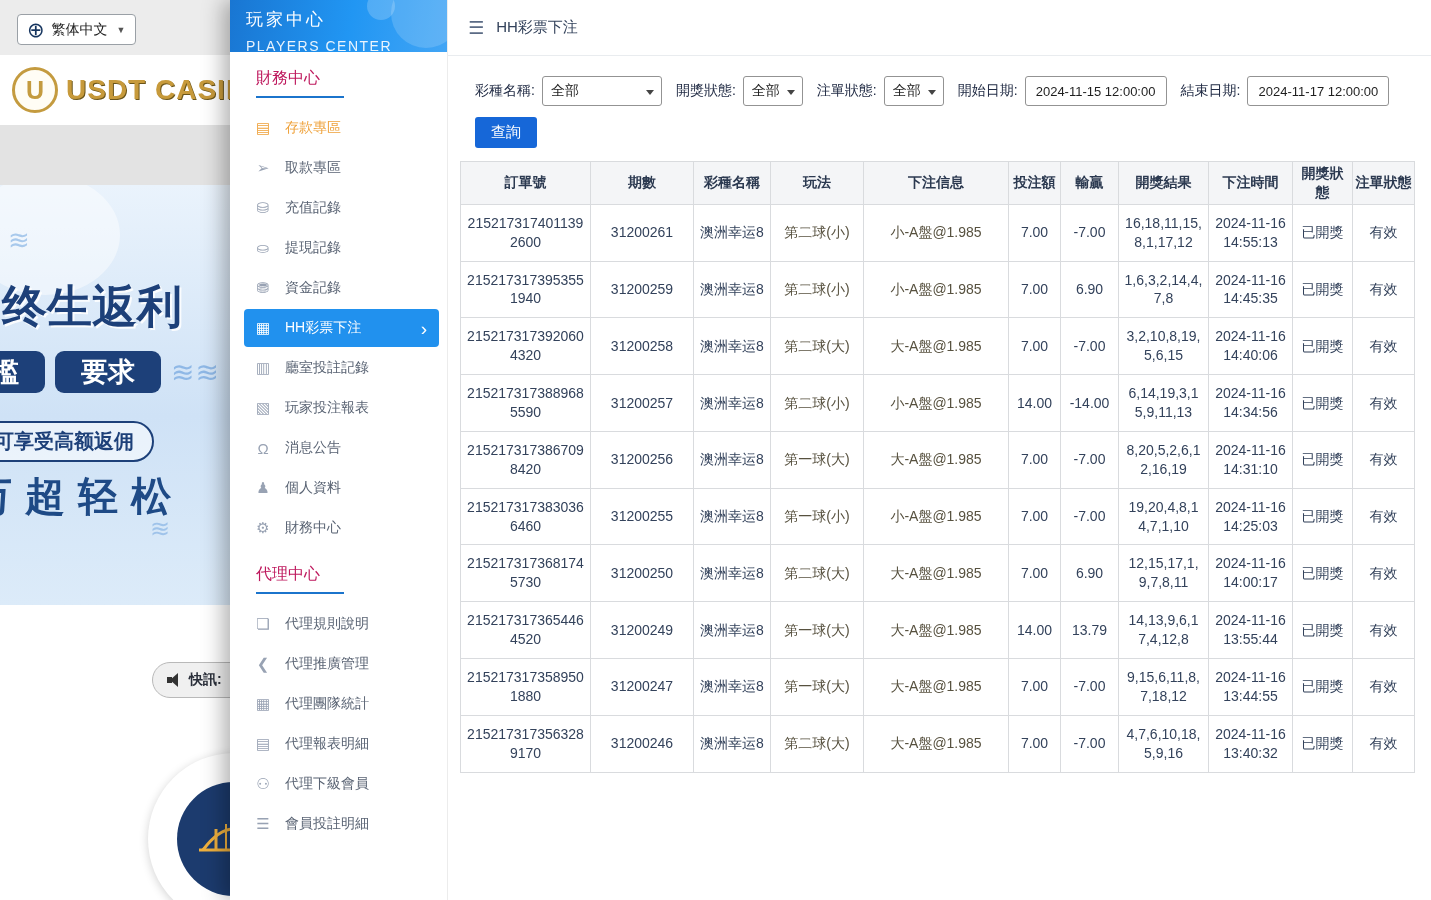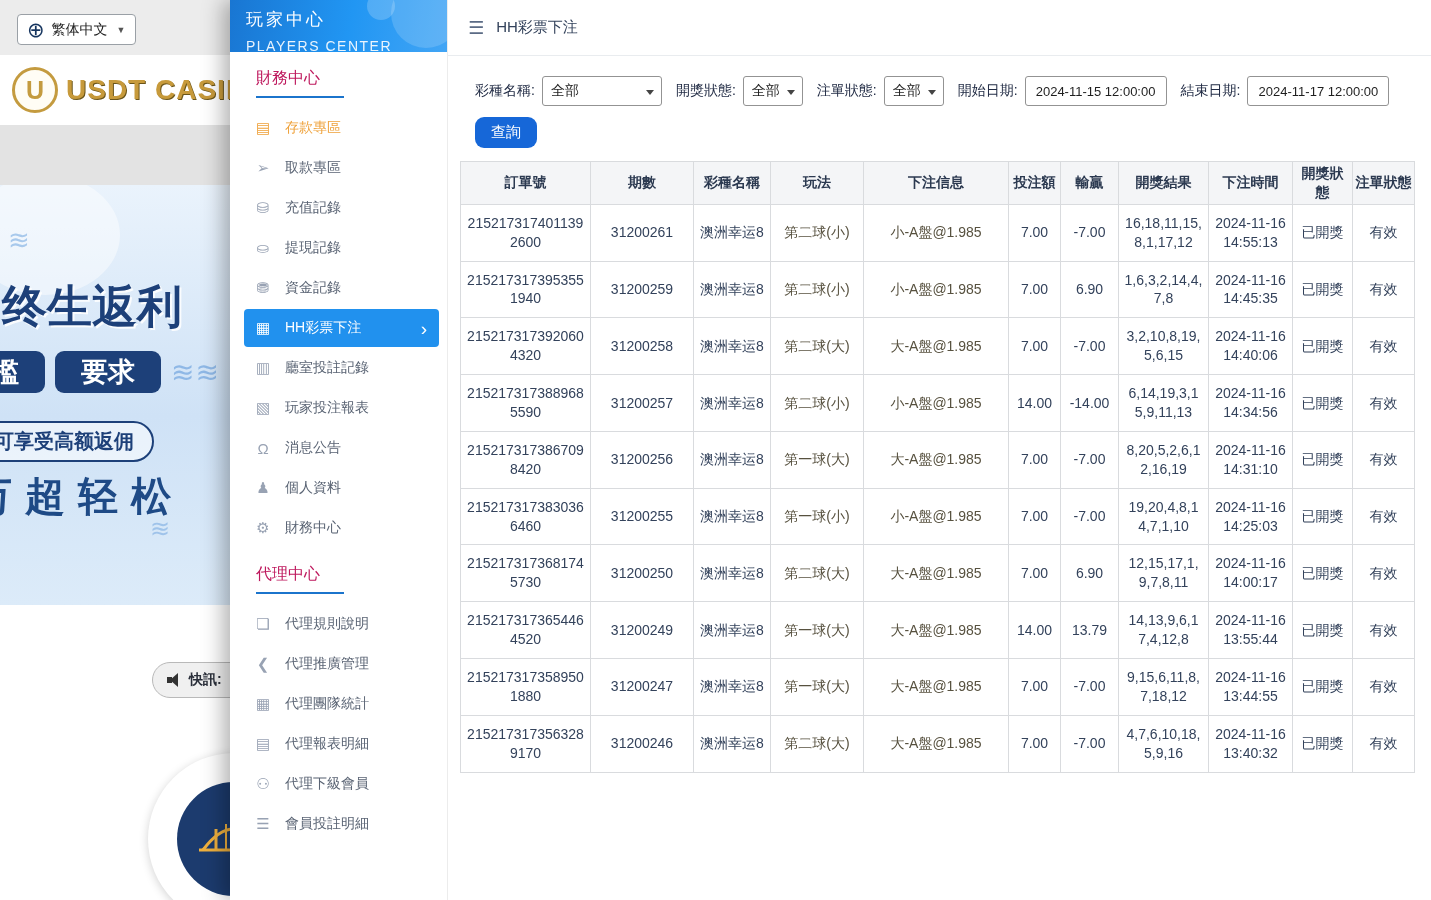--- a/index.html
+++ b/index.html
@@ -84,21 +84,21 @@
   .flabel{white-space:nowrap}
   .sel{height:30px;border:1px solid #939393;border-radius:3px;background:#fff;display:inline-flex;
     align-items:center;padding:0 22px 0 8px;position:relative;font-size:14px;color:#1e1e1e;cursor:pointer}
   .sel::after{content:'';position:absolute;right:7px;top:13px;border-left:4px solid transparent;
     border-right:4px solid transparent;border-top:5px solid #444}
   .sel.wide{width:120px}
   .sel.small{min-width:54px}
   .dateinput{height:30px;width:142px;border:1px solid #939393;border-radius:3px;text-align:center;
     font-size:13px;color:#1e1e1e;font-family:inherit;background:#fff}
   .btn-row{padding:11px 0 0 27px}
-  .search-btn{background:#1667d8;color:#fff;border:none;border-radius:9px;height:31px;padding:0 16px;
+  .search-btn{background:#1667d8;color:#fff;border:none;border-radius:3px;height:31px;padding:0 16px;
     font-size:15px;font-family:inherit;cursor:pointer}
 
   .tbl-wrap{margin:13px 12px 0 12px}
   table{border-collapse:collapse;table-layout:fixed;width:954px;font-size:14px;color:#33425b}
   th,td{border:1px solid #d9dbde;text-align:center;vertical-align:middle;line-height:1.35}
   th{background:#f4f5f7;font-weight:bold;height:40px;color:#2b3950;padding:2px}
   td{padding:9px 4px}
   td:nth-child(1),td:nth-child(8){word-break:break-all}
   td:nth-child(4),td:nth-child(5){color:#57513f}
 </style>

